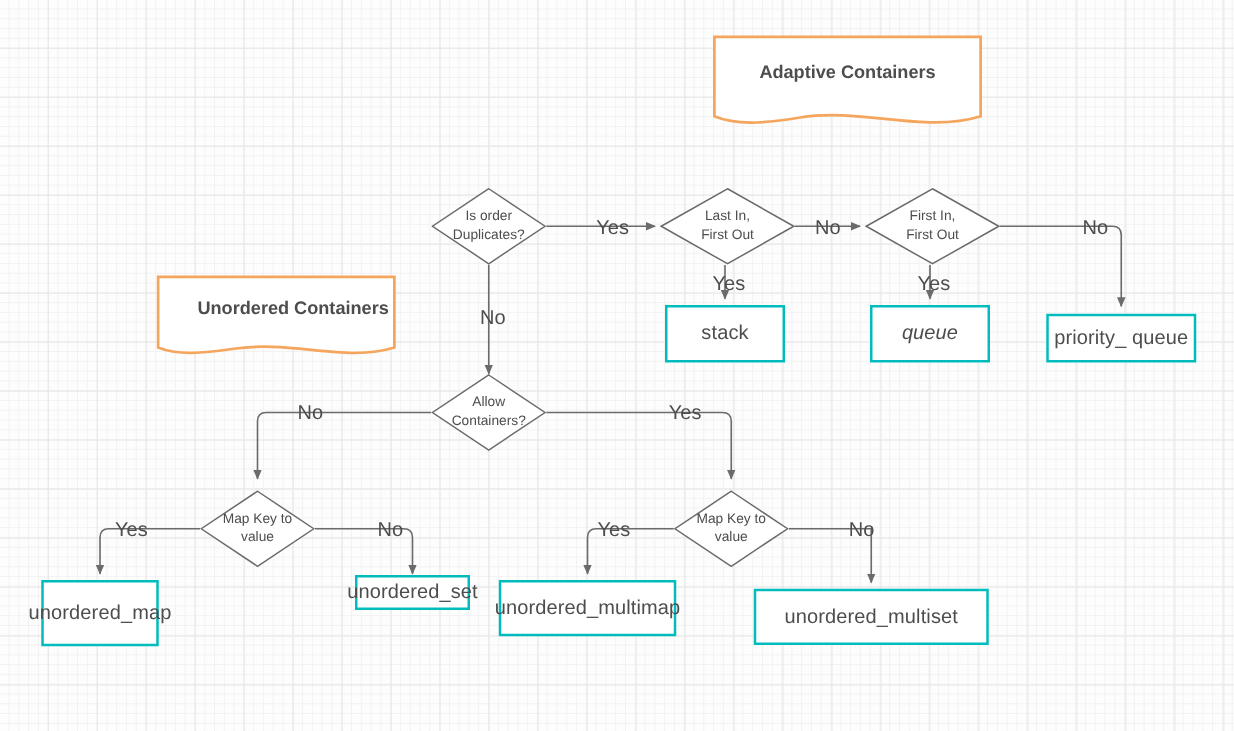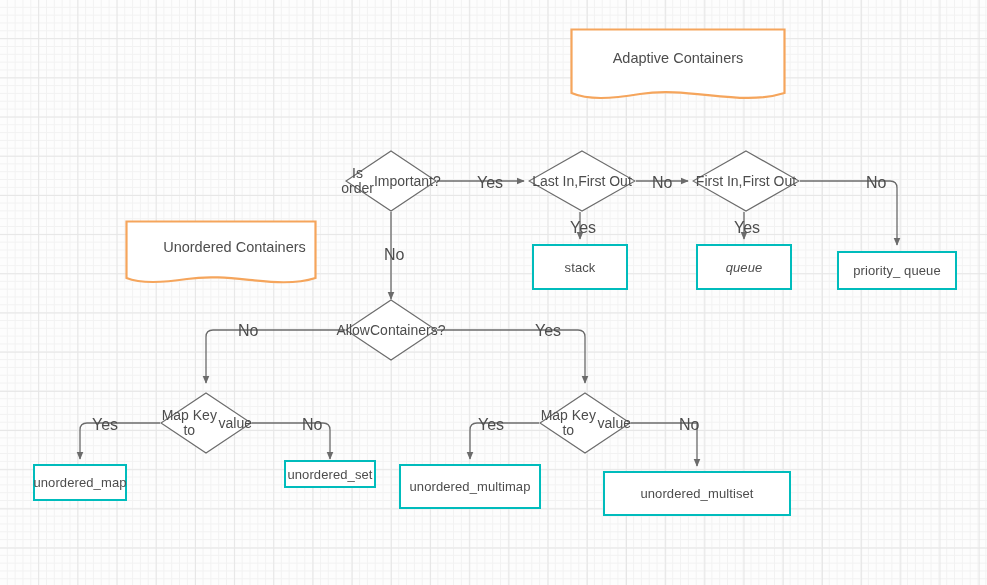--- a/index.html
+++ b/index.html
@@ -23,40 +23,40 @@
   }
   #edges{position:absolute;left:0;top:0;width:987px;height:585px;}
   .node{position:absolute;box-sizing:border-box;}
 
   
   .box{
     border:2px solid #00bcbc;
     background:#ffffff;
     display:flex;align-items:center;justify-content:center;
     color:#4d4d4d;
-    font-size:13px;
+    font-size:16px;
     letter-spacing:.1px;
   }
 
   
   .doc{
     color:#4d4d4d;
     font-size:14.5px;
     display:flex;align-items:flex-start;justify-content:center;
   }
   .doc svg{position:absolute;left:0;top:0;}
-  .doc .doclabel{position:relative;z-index:2;}
+  .doc .doclabel{position:relative;z-index:2;font-weight:bold;}
 
   
   .diamond{ }
   .diamond svg{position:absolute;left:0;top:0;}
   .diamond .dlabel{
     position:absolute;left:0;top:0;width:100%;height:100%;
-    display:flex;flex-direction:row;align-items:center;justify-content:center;
-    color:#4d4d4d;font-size:14px;line-height:15px;text-align:center;
+    display:flex;flex-direction:column;align-items:center;justify-content:center;
+    color:#4d4d4d;font-size:11px;line-height:15px;text-align:center;
     z-index:2;pointer-events:none;
   }
 
   
   .elabel{
     position:absolute;
     color:#4d4d4d;
     font-size:16px;
     background:transparent;
     white-space:nowrap;
@@ -128,21 +128,21 @@
     </svg>
     <span class="doclabel" style="margin-top:19px;">Unordered Containers</span>
   </div>
 
   <div class="node diamond" style="left:345px;top:150px;width:92px;height:62px;">
     <svg width="92" height="62" viewBox="0 0 92 62">
       <path d="M46,1 L91,31 L46,61 L1,31 Z" fill="#ffffff" stroke="#6b6b6b" stroke-width="1.2"></path>
     </svg>
     <div class="dlabel">
       <span>Is order</span>
-      <span>Important?</span>
+      <span>Duplicates?</span>
     </div>
   </div>
 
   <div class="node diamond" style="left:528px;top:150px;width:108px;height:62px;">
     <svg width="108" height="62" viewBox="0 0 108 62">
       <path d="M54,1 L107,31 L54,61 L1,31 Z" fill="#ffffff" stroke="#6b6b6b" stroke-width="1.2"></path>
     </svg>
     <div class="dlabel">
       <span>Last In,</span>
       <span>First Out</span>
@@ -194,21 +194,21 @@
   </div>
 
   <div class="node box" style="left:696px;top:244px;width:96px;height:46px;font-style:italic;">
     <span>queue</span>
   </div>
 
   <div class="node box" style="left:837px;top:251px;width:120px;height:39px;">
     <span>priority_ queue</span>
   </div>
 
-  <div class="node box" style="left:33px;top:464px;width:94px;height:37px;">
+  <div class="node box" style="left:33px;top:464px;width:94px;height:53px;">
     <span>unordered_map</span>
   </div>
 
   <div class="node box" style="left:284px;top:460px;width:92px;height:28px;">
     <span>unordered_set</span>
   </div>
 
   <div class="node box" style="left:603px;top:471px;width:188px;height:45px;">
     <span>unordered_multiset</span>
   </div>

